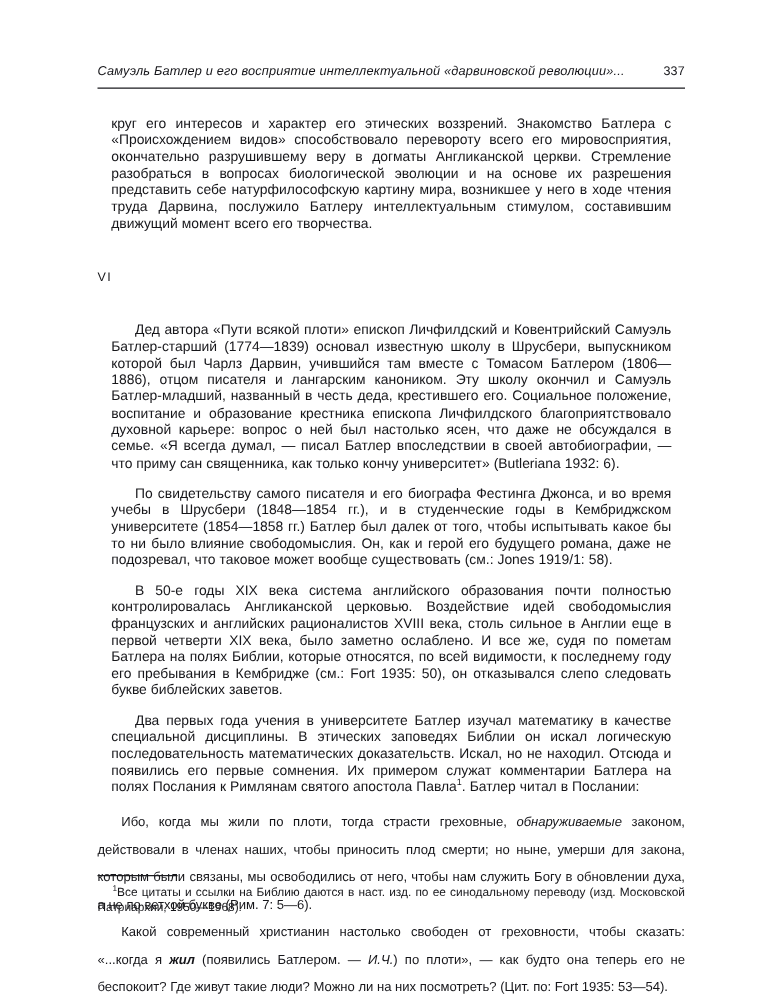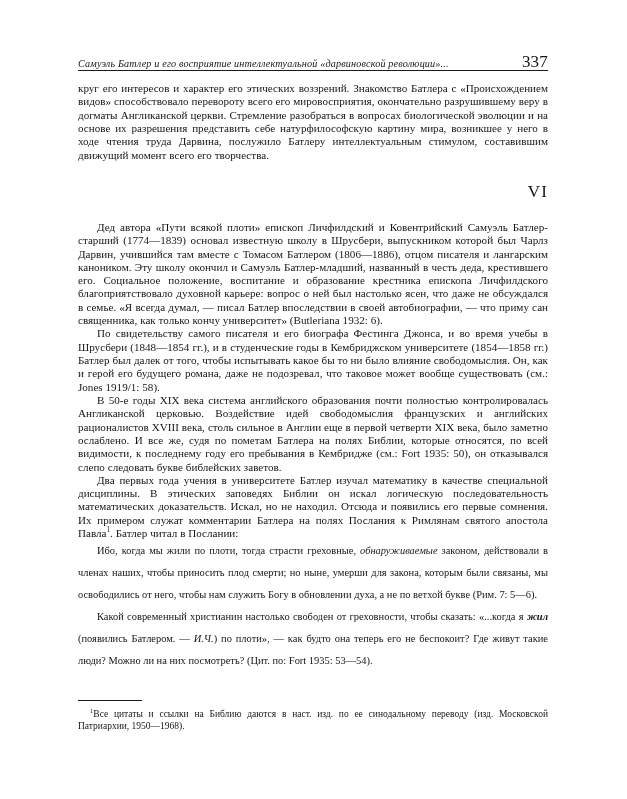--- a/index.html
+++ b/index.html
@@ -7,21 +7,21 @@
     margin: 0;
     padding: 0;
     background: #ffffff;
   }
   .page {
     position: relative;
     width: 627px;
     height: 799px;
     background: #ffffff;
     overflow: hidden;
-    font-family: Liberation Serif, serif;
+    font-family: Liberation Sans, sans-serif;
     color: #16161a;
     -webkit-font-smoothing: antialiased;
   }
 
   
   .runhead {
     position: absolute;
     left: 78px;
     top: 52px;
     width: 470px;
@@ -29,57 +29,57 @@
     align-items: baseline;
     justify-content: space-between;
   }
   .runhead-title {
     font-style: italic;
     font-size: 10.2px;
     letter-spacing: 0.15px;
     white-space: nowrap;
   }
   .runhead-folio {
-    font-size: 17px;
+    font-size: 10px;
     font-style: normal;
     letter-spacing: 0.2px;
   }
   .runhead-rule {
     position: absolute;
     left: 78px;
     top: 70px;
     width: 470px;
     height: 1px;
     background: #1b1b1f;
   }
 
   
   .textblock {
     position: absolute;
     left: 78px;
     top: 82px;
     width: 470px;
   }
   p.body {
-    margin: 0;
+    margin: 11px;
     font-size: 11.1px;
     line-height: 13.32px;
     text-align: justify;
     text-indent: 0;
     hyphens: manual;
     word-spacing: 0.1px;
   }
   p.body.indent { text-indent: 19px; }
 
   .sectnum {
     margin: 0;
     padding-top: 20px;
     padding-bottom: 19px;
-    text-align: right;
-    font-size: 17px;
+    text-align: left;
+    font-size: 10px;
     letter-spacing: 1.1px;
   }
 
   p.quote {
     margin: 0;
     font-size: 10.45px;
     line-height: 22px;
     text-align: justify;
     text-indent: 19px;
   }

